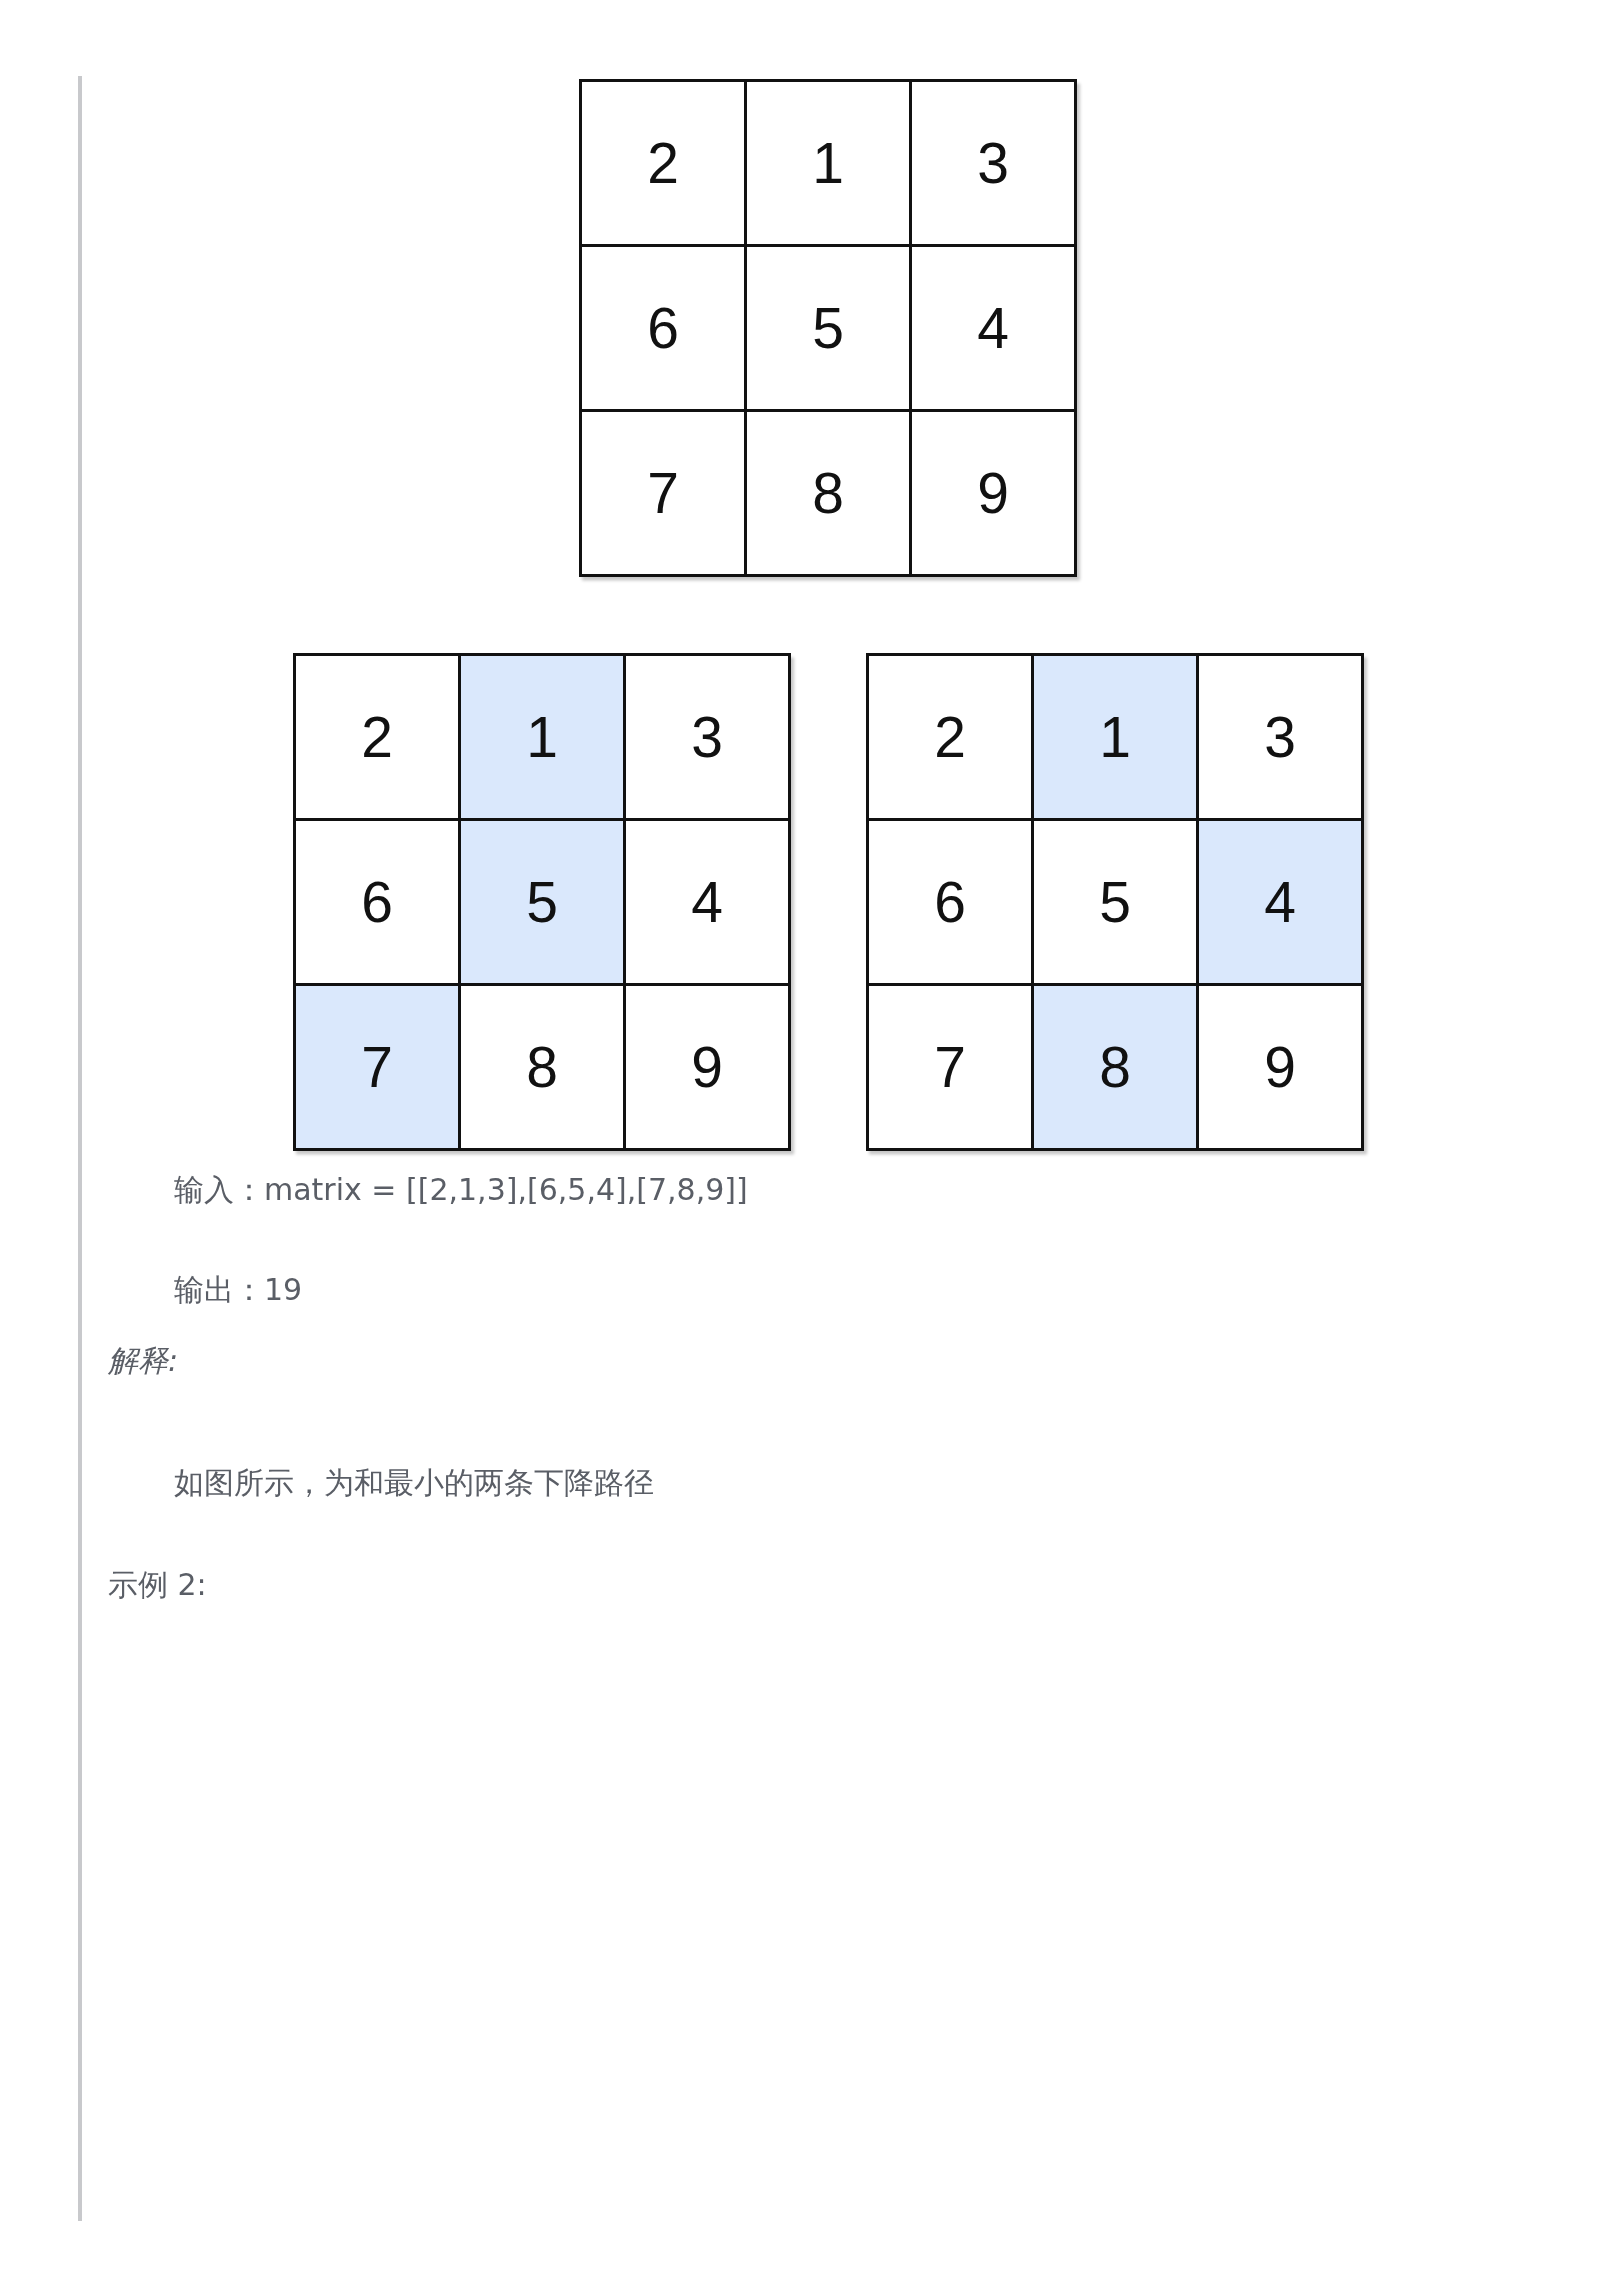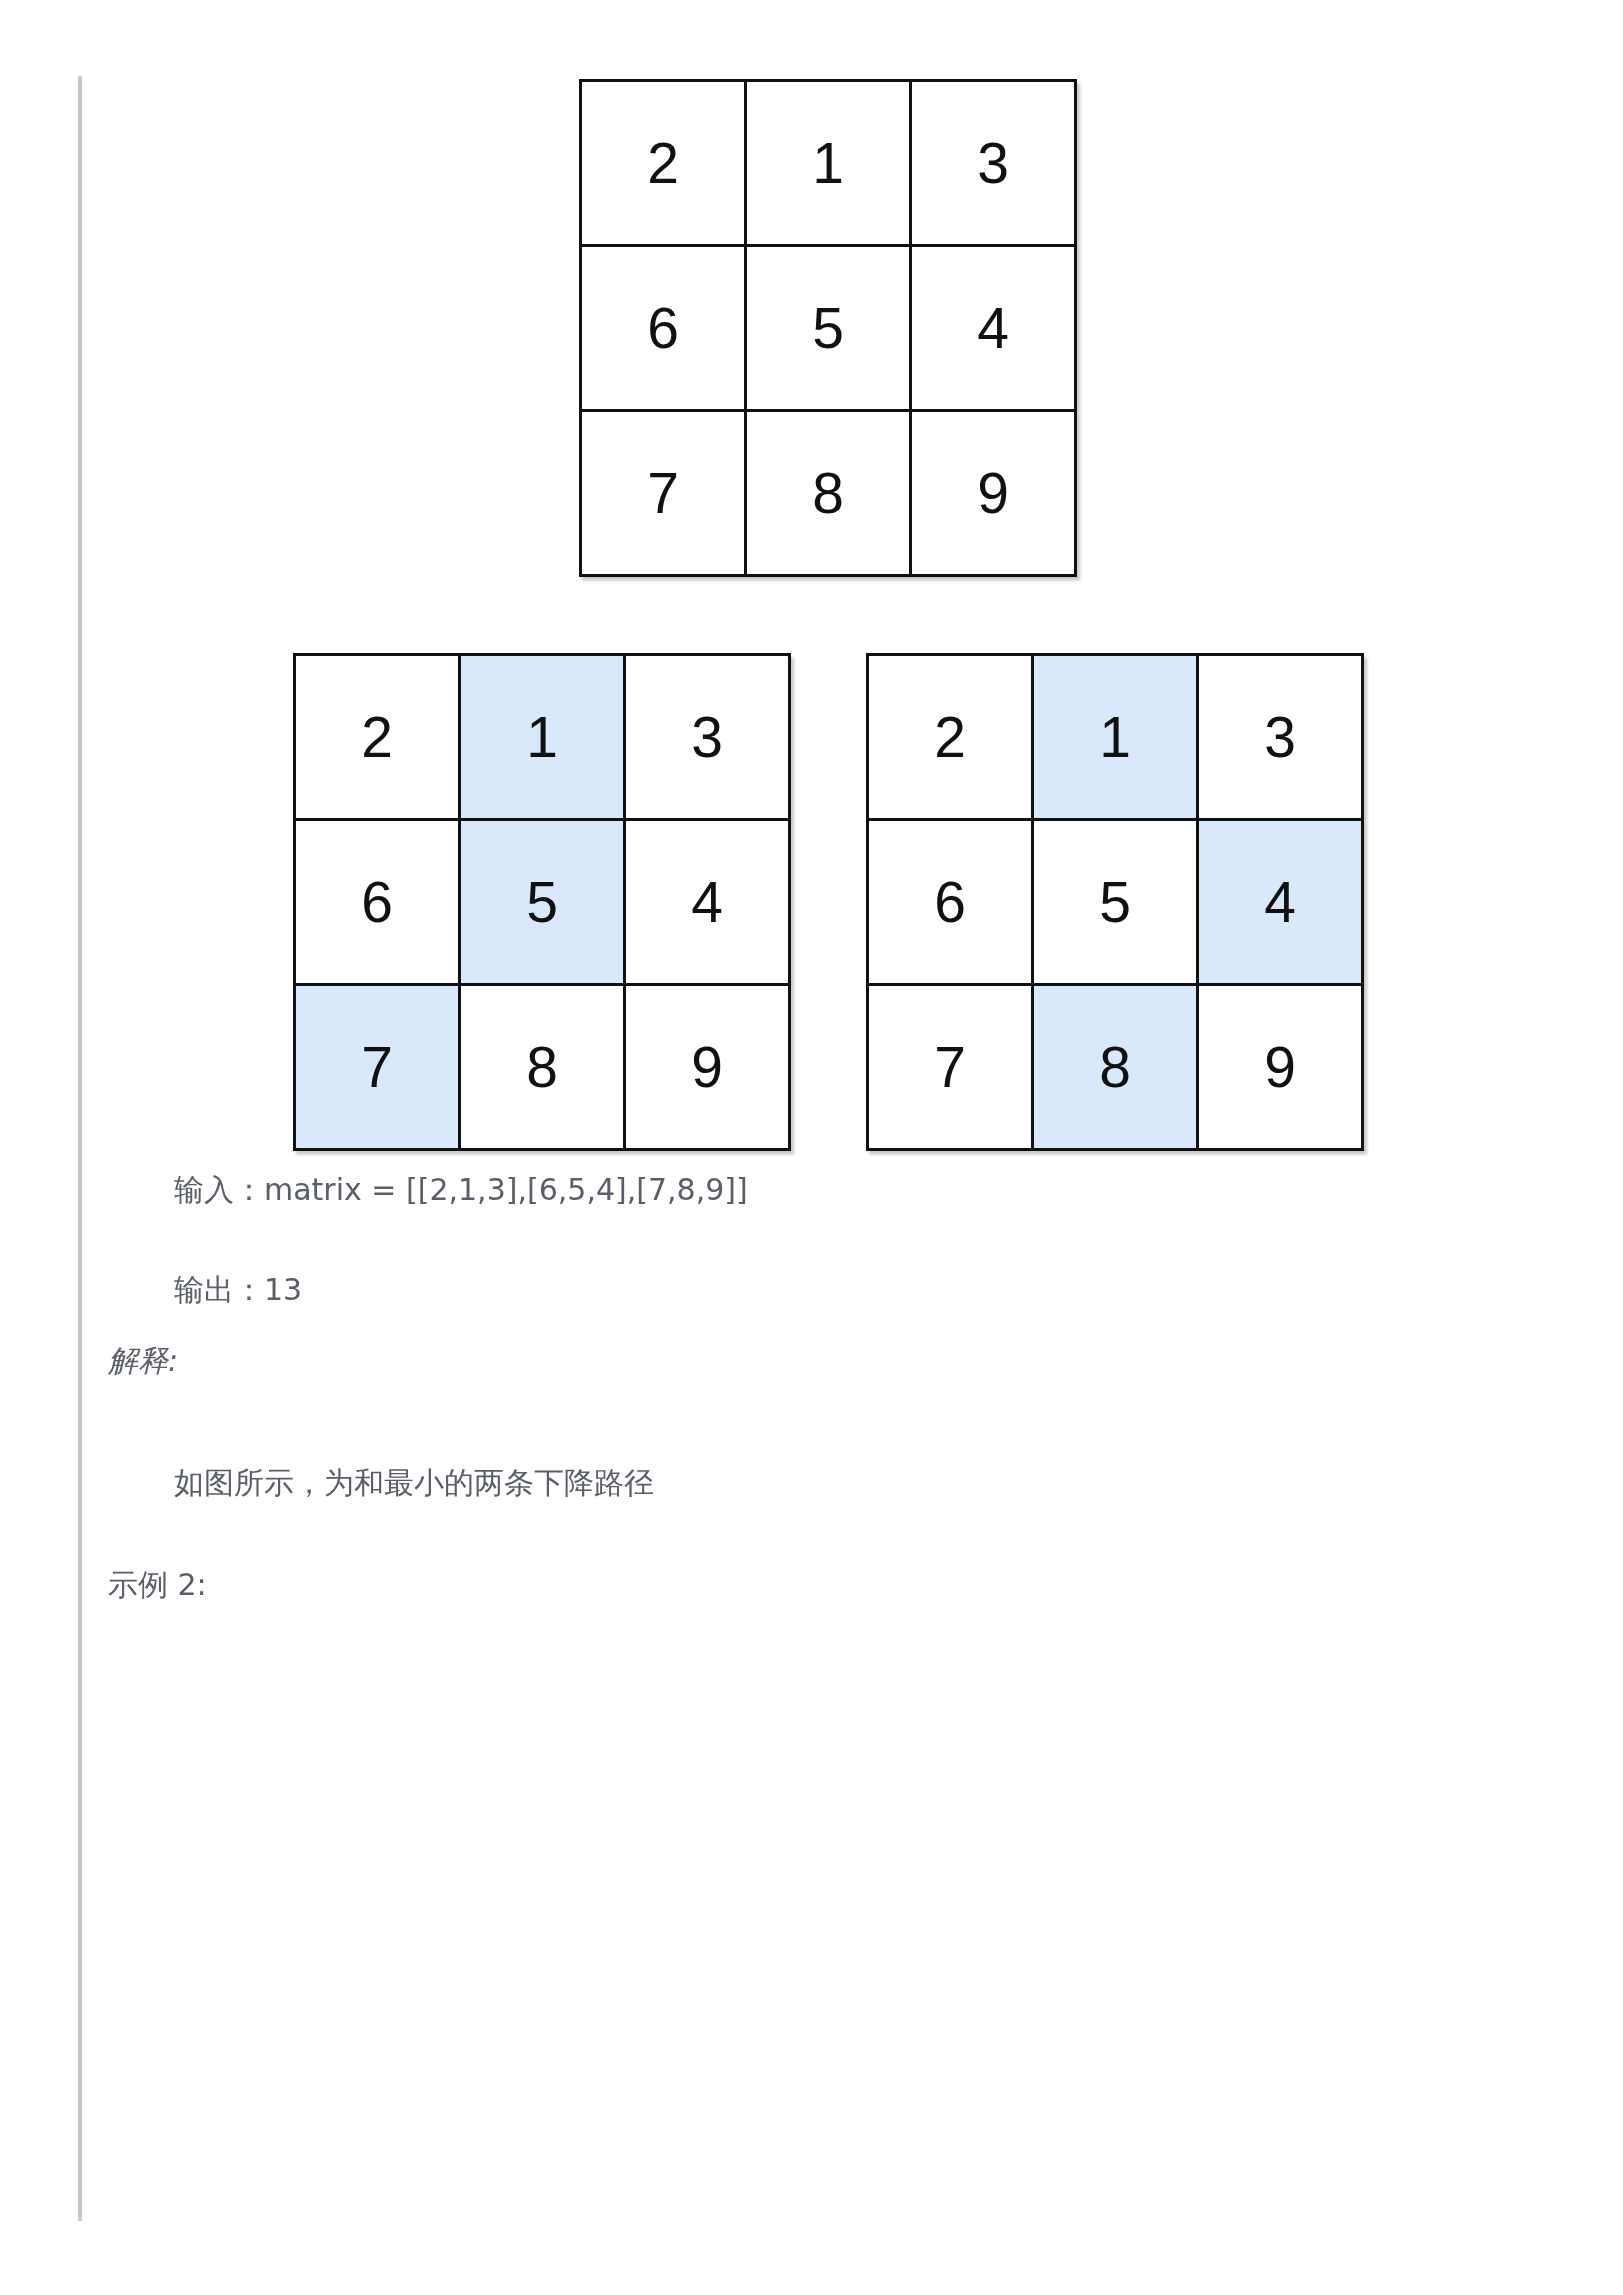--- a/index.html
+++ b/index.html
@@ -72,17 +72,17 @@
     <div class="cell">3</div>
     <div class="cell">6</div>
     <div class="cell">5</div>
     <div class="cell hl" style="background: rgb(218, 232, 252);">4</div>
     <div class="cell">7</div>
     <div class="cell hl" style="background: rgb(218, 232, 252);">8</div>
     <div class="cell">9</div>
   </div>
 
 <div class="line indent" style="top:1169px;">输入：matrix = [[2,1,3],[6,5,4],[7,8,9]]</div>
-<div class="line indent" style="top:1269px;">输出：13</div>
+<div class="line indent" style="top:1269px;">输出：19</div>
 <div class="line flush" style="top:1340px;font-style:italic;">解释:</div>
 <div class="line indent" style="top:1462px;">如图所示，为和最小的两条下降路径</div>
 <div class="line flush" style="top:1564px;">示例 2:</div>
 
 
 </body></html>

